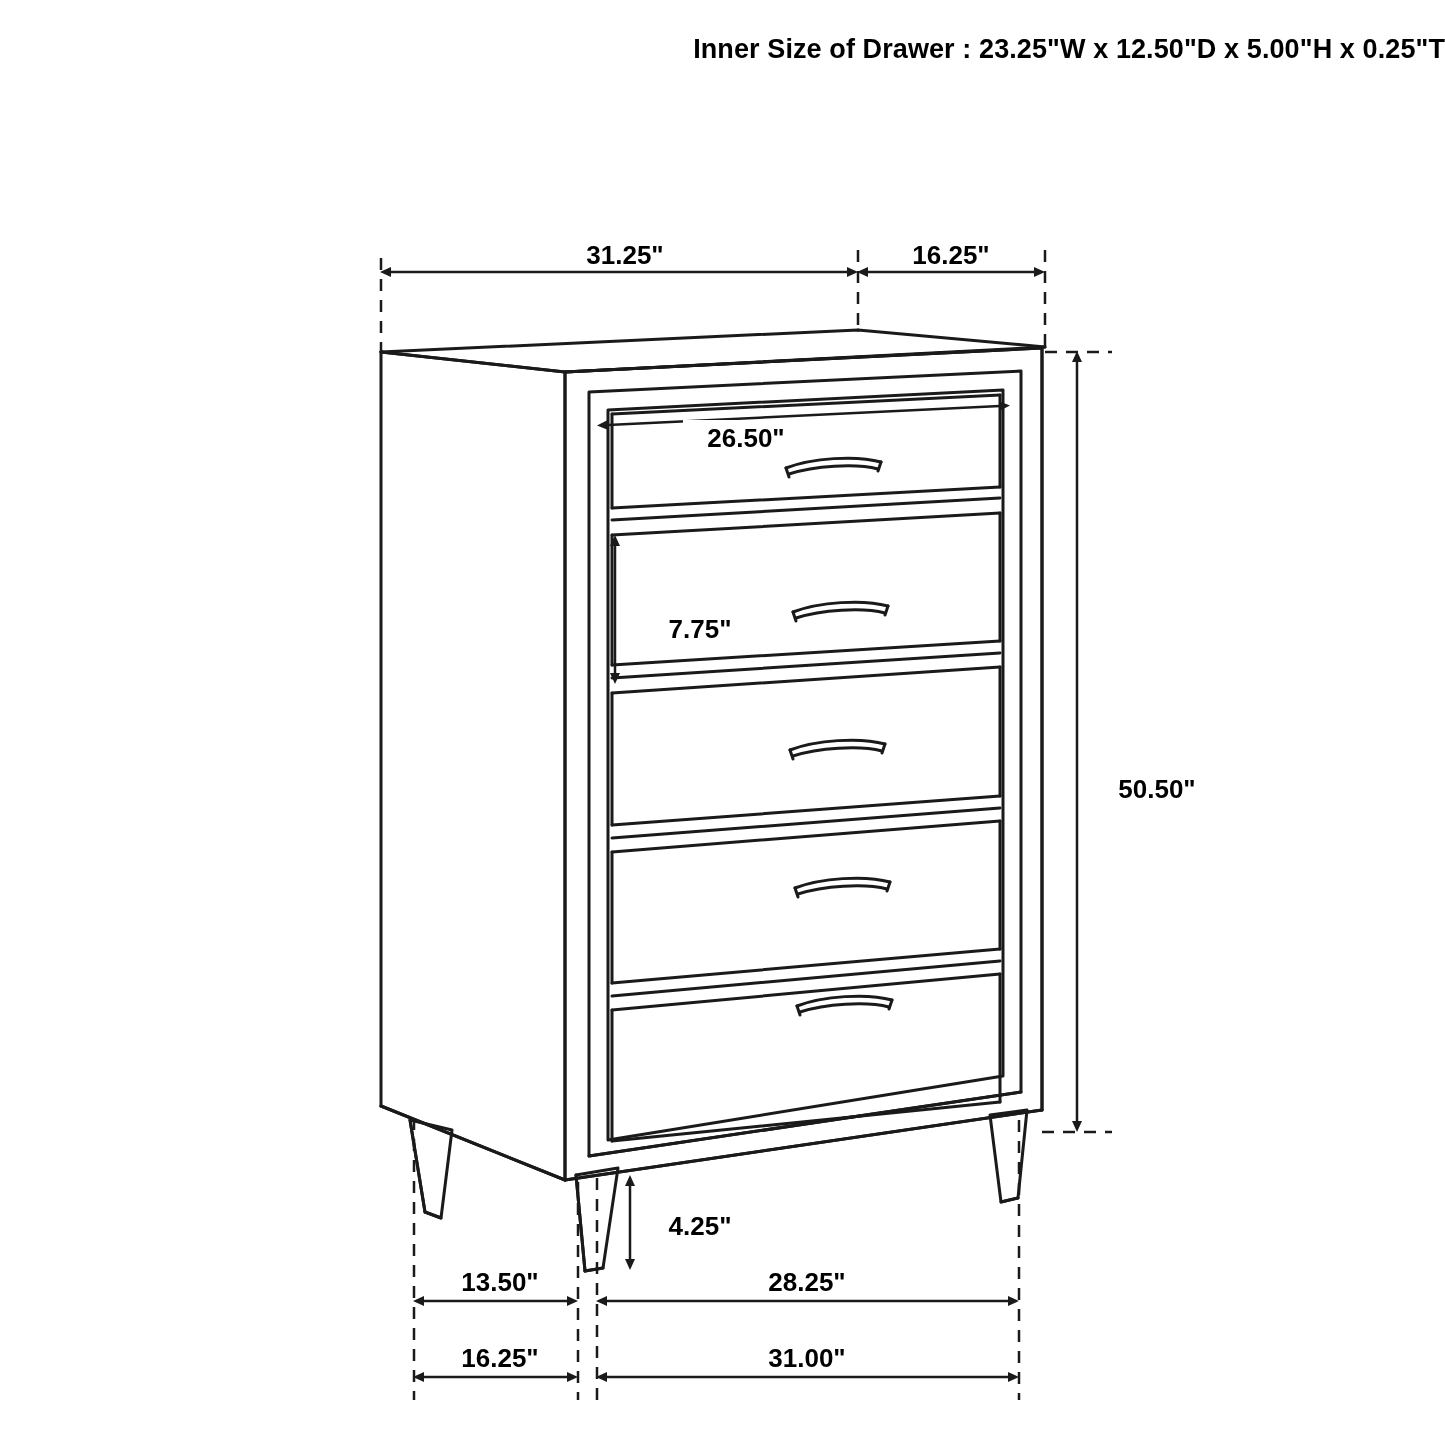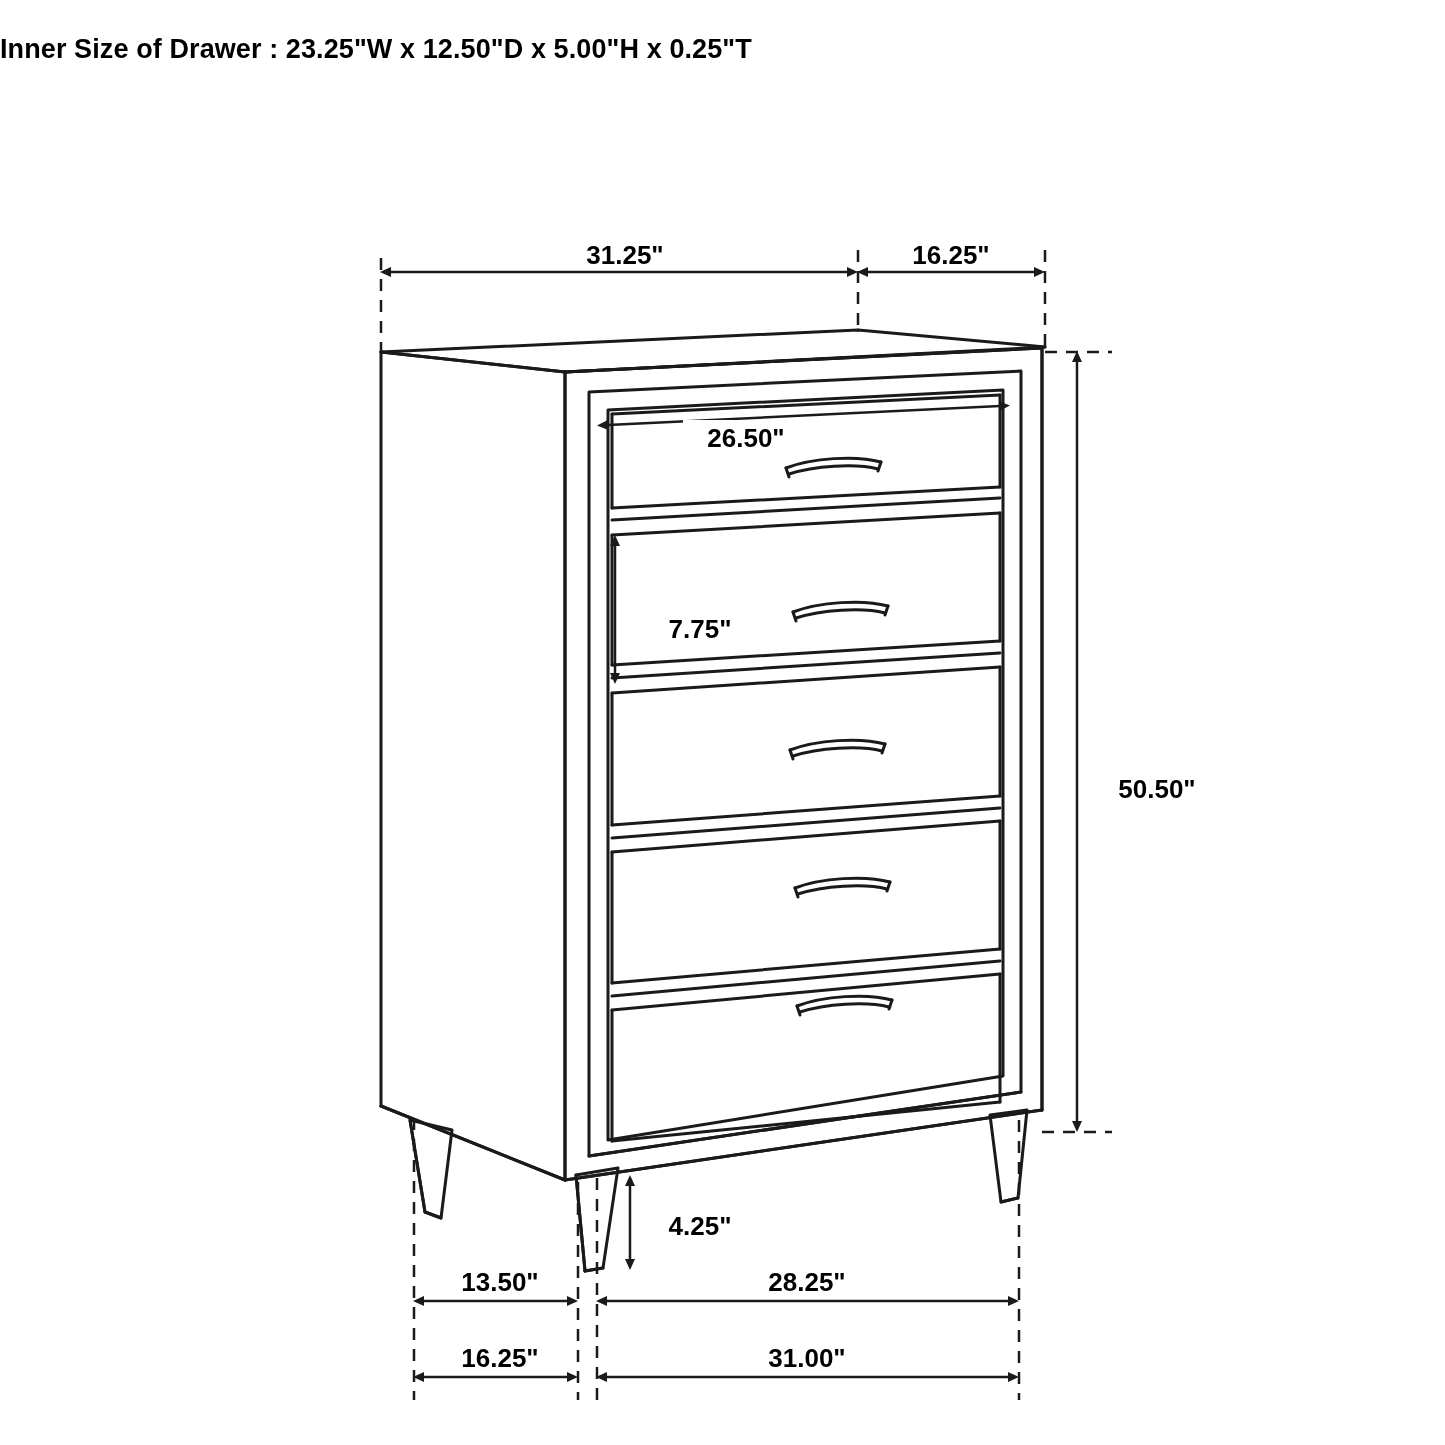--- a/index.html
+++ b/index.html
@@ -18,21 +18,21 @@
   #stage {
     position: relative;
     width: 1445px;
     height: 1445px;
   }
   #title {
     position: absolute;
     top: 34px;
     left: 0;
     width: 1445px;
-    text-align: left;
+    text-align: right;
     font-size: 27px;
     font-weight: bold;
     letter-spacing: 0.1px;
     color: #000;
   }
   svg#drawing {
     position: absolute;
     top: 0;
     left: 0;
     width: 1445px;

